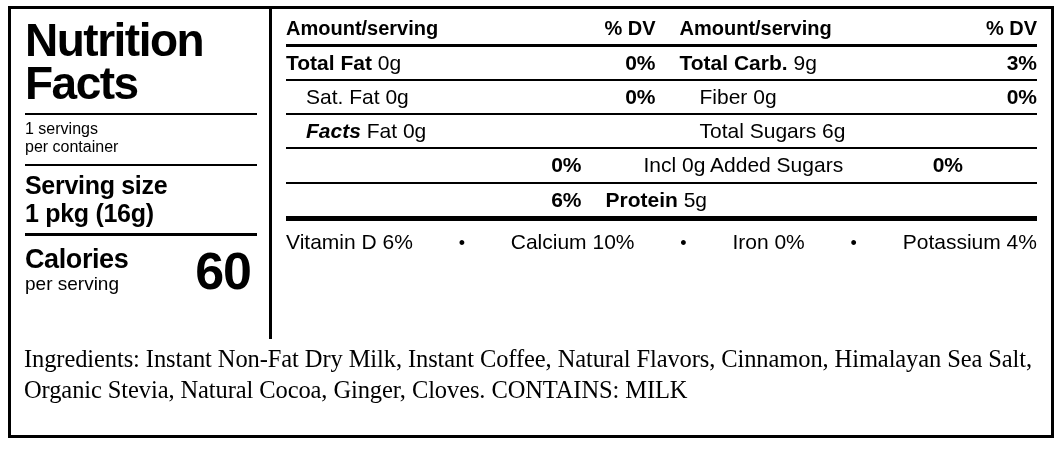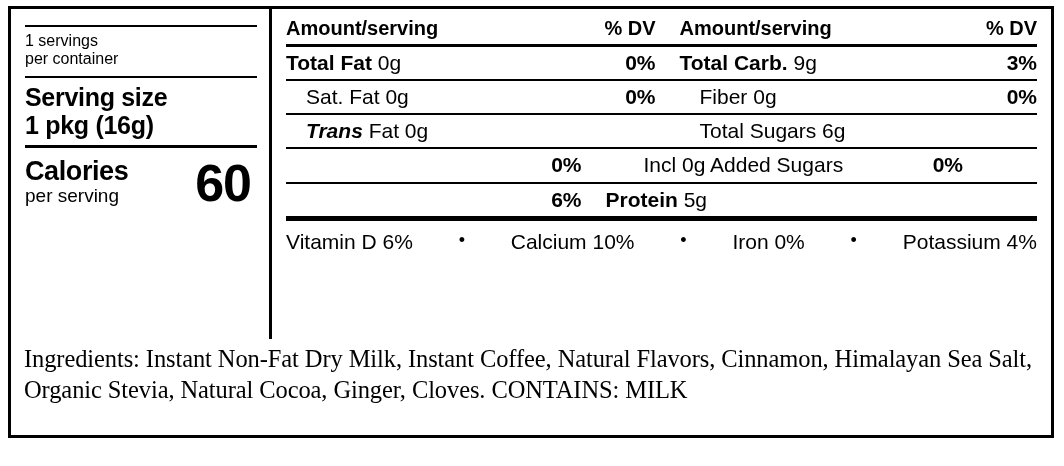--- a/index.html
+++ b/index.html
@@ -146,21 +146,21 @@
   .bar-hdr {
     grid-column: 1 / span 4;
     border-top: 3px solid #000;
     height: 0;
   }
   .micro {
     font-size: 21px;
     padding-top: 9px;
     display: flex;
     justify-content: space-between;
-    align-items: flex-start;
+    align-items: flex-end;
   }
   .micro .dot {
     font-size: 18px;
     padding: 0 6px;
   }
   
   .ingredients {
     position: absolute;
     left: 24px;
     top: 344px;
@@ -172,20 +172,21 @@
   }
 </style>
 </head>
 <body>
 
 <div class="panel">
 
   <div class="nf-top">
 
     <div class="left">
+      <div class="nf-title">Nutrition Facts</div>
       <div class="rule-thin"></div>
       <div class="servings">1 servings</div>
       <div class="servings">per container</div>
       <div class="rule-thin"></div>
       <div class="serving-size">Serving size</div>
       <div class="serving-size">1 pkg (16g)</div>
       <div class="rule-med"></div>
       <div class="cal-row">
         <div class="cal-label">
           <span class="big">Calories</span>
@@ -227,21 +228,21 @@
         <div class="cell dv">0%</div>
         <div class="cell indent1" style="padding-left:32px;">
           <span>Fiber</span>
           <span>0g</span>
         </div>
         <div class="cell dv">0%</div>
 
         <div class="bar-thin"></div>
 
         <div class="cell indent1">
-          <span class="ital">Trans</span>
+          <span class="ital">Facts</span>
           <span>Fat 0g</span>
         </div>
         <div class="cell dv"></div>
         <div class="cell indent1" style="padding-left:32px;">
           <span>Total Sugars</span>
           <span>6g</span>
         </div>
         <div class="cell dv"></div>
 
         <div class="bar-thin"></div>

